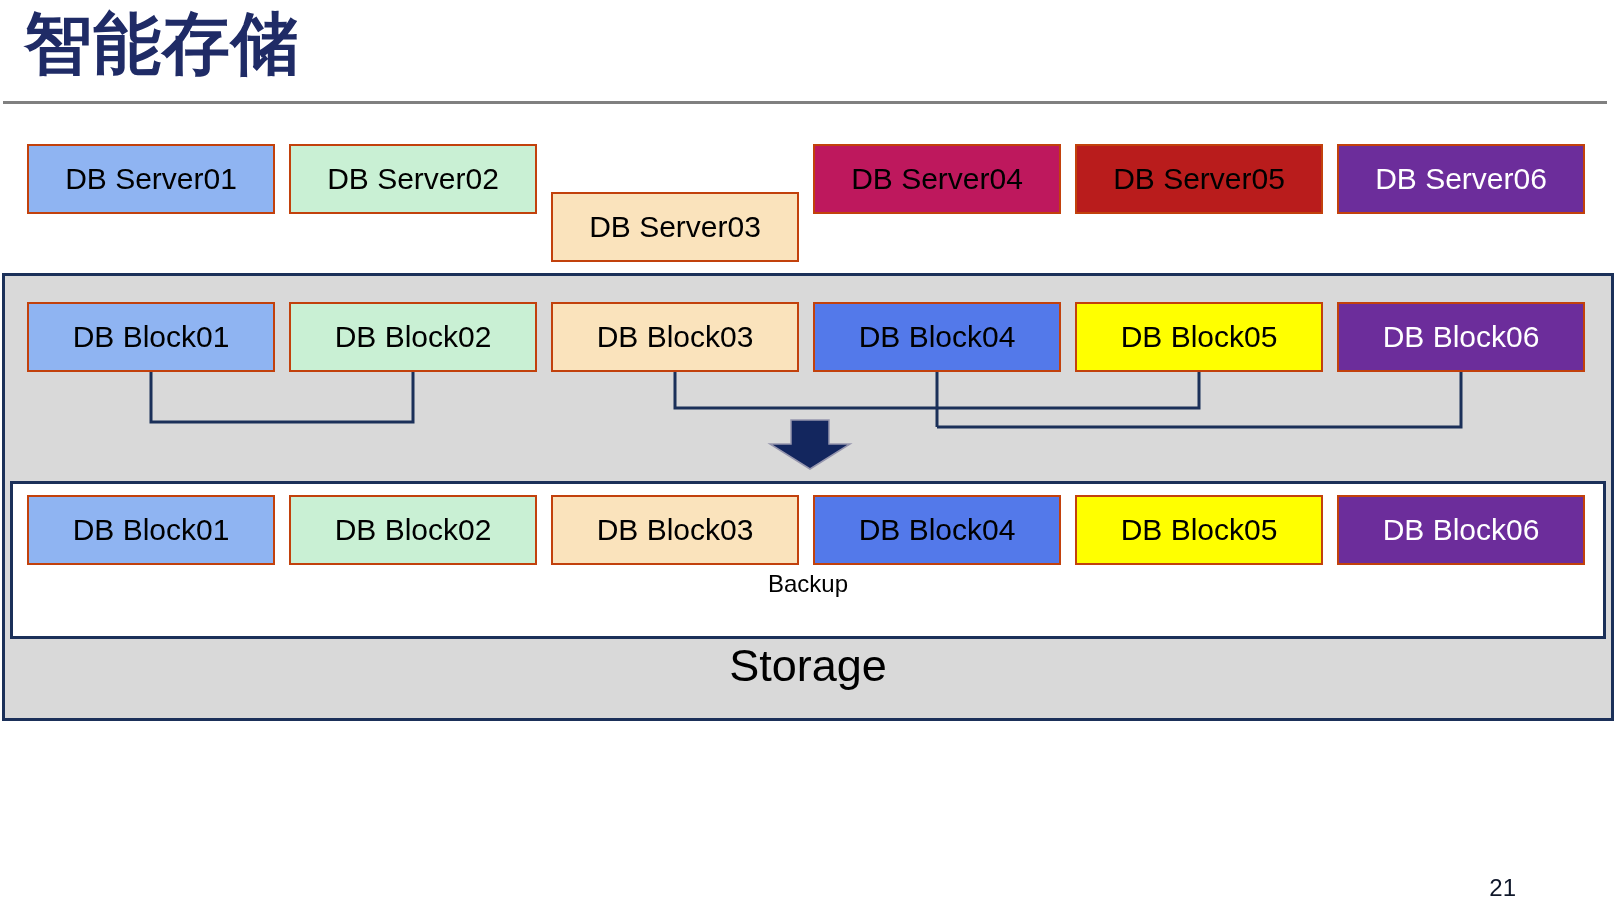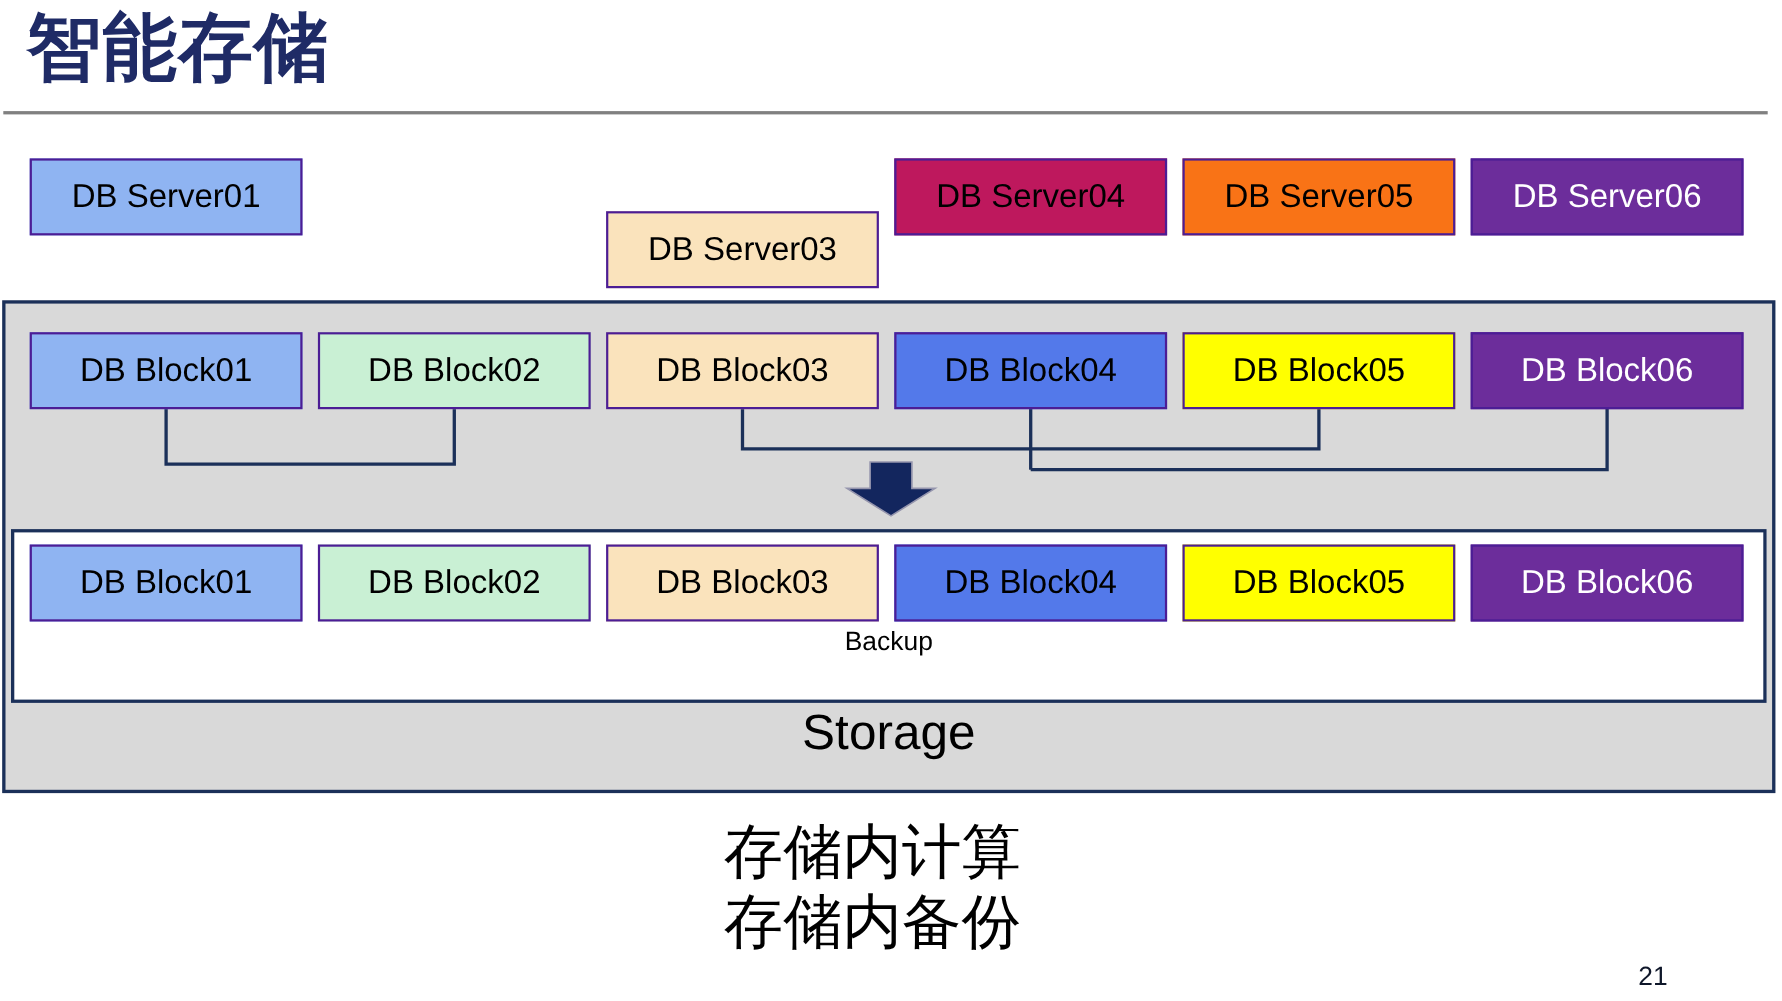--- a/index.html
+++ b/index.html
@@ -15,21 +15,21 @@
     letter-spacing:1px;line-height:1.45;margin:0;
   }
   .title-divider{
     position:absolute;left:3px;top:101px;width:1604px;height:3px;
     background:#808080;
   }
 
   
   .box{
     position:absolute;width:248px;height:70px;box-sizing:border-box;
-    border:2px solid #4c1d95;
+    border:2px solid #c2410c;
     display:flex;align-items:center;justify-content:center;
     font-size:30px;color:#000;white-space:nowrap;
     z-index:3;
   }
   .c0{left:27px}.c1{left:289px}.c2{left:551px}.c3{left:813px}.c4{left:1075px}.c5{left:1337px}
   .row-servers{top:144px}
   .row-top{top:302px}
   .row-bottom{top:495px}
 
   .storage-container{
@@ -65,23 +65,24 @@
 </style>
 </head>
 <body>
 
 <div id="stage">
 
   <h1 class="slide-title">智能存储</h1>
   <div class="title-divider"></div>
 
   <div class="box row-servers c0" style="background-color: rgb(143, 180, 242); color: rgb(0, 0, 0);">DB Server01</div>
+  <div class="box row-servers c1" style="background-color: rgb(201, 240, 212); color: rgb(0, 0, 0);">DB Server02</div>
   <div class="box row-servers c2" style="background-color: rgb(250, 227, 188); color: rgb(0, 0, 0); margin-top: 48px;">DB Server03</div>
   <div class="box row-servers c3" style="background-color: #be185d; color: rgb(0, 0, 0);">DB Server04</div>
-  <div class="box row-servers c4" style="background-color: #f97316; color: rgb(0, 0, 0);">DB Server05</div>
+  <div class="box row-servers c4" style="background-color: #b91c1c; color: rgb(0, 0, 0);">DB Server05</div>
   <div class="box row-servers c5" style="background-color: rgb(108, 45, 155); color: rgb(255, 255, 255);">DB Server06</div>
 
   <div class="storage-container"></div>
 
   <svg class="connector-svg" viewBox="0 0 1620 910" xmlns="http://www.w3.org/2000/svg">
 
     <polyline points="151,371 151,422 413,422 413,371" fill="none" stroke="#1B3059" stroke-width="3"></polyline>
 
     <polyline points="675,371 675,408 1199,408 1199,371" fill="none" stroke="#1B3059" stroke-width="3"></polyline>
 
@@ -103,19 +104,15 @@
   <div class="box row-bottom c0" style="background-color: rgb(143, 180, 242); color: rgb(0, 0, 0);">DB Block01</div>
   <div class="box row-bottom c1" style="background-color: rgb(201, 240, 212); color: rgb(0, 0, 0);">DB Block02</div>
   <div class="box row-bottom c2" style="background-color: rgb(250, 227, 188); color: rgb(0, 0, 0);">DB Block03</div>
   <div class="box row-bottom c3" style="background-color: rgb(83, 121, 234); color: rgb(0, 0, 0);">DB Block04</div>
   <div class="box row-bottom c4" style="background-color: rgb(255, 255, 0); color: rgb(0, 0, 0);">DB Block05</div>
   <div class="box row-bottom c5" style="background-color: rgb(108, 45, 155); color: rgb(255, 255, 255);">DB Block06</div>
 
   <div class="backup-label">Backup</div>
   <div class="storage-label">Storage</div>
 
-  <div class="caption-text">
-    <div>存储内计算</div>
-    <div>存储内备份</div>
-  </div>
 
   <div class="page-number">21</div>
 </div>
 
 </body></html>

